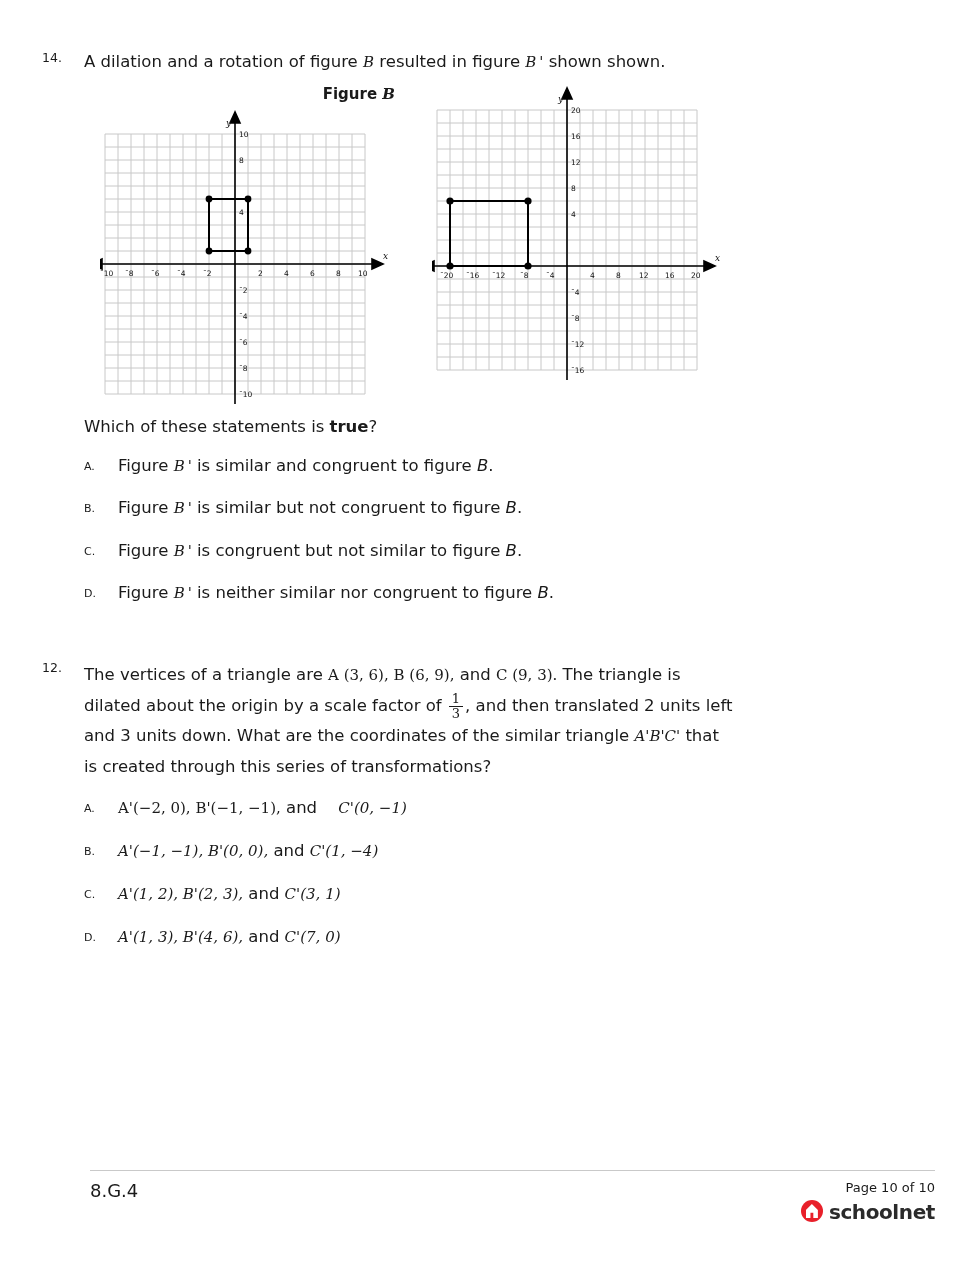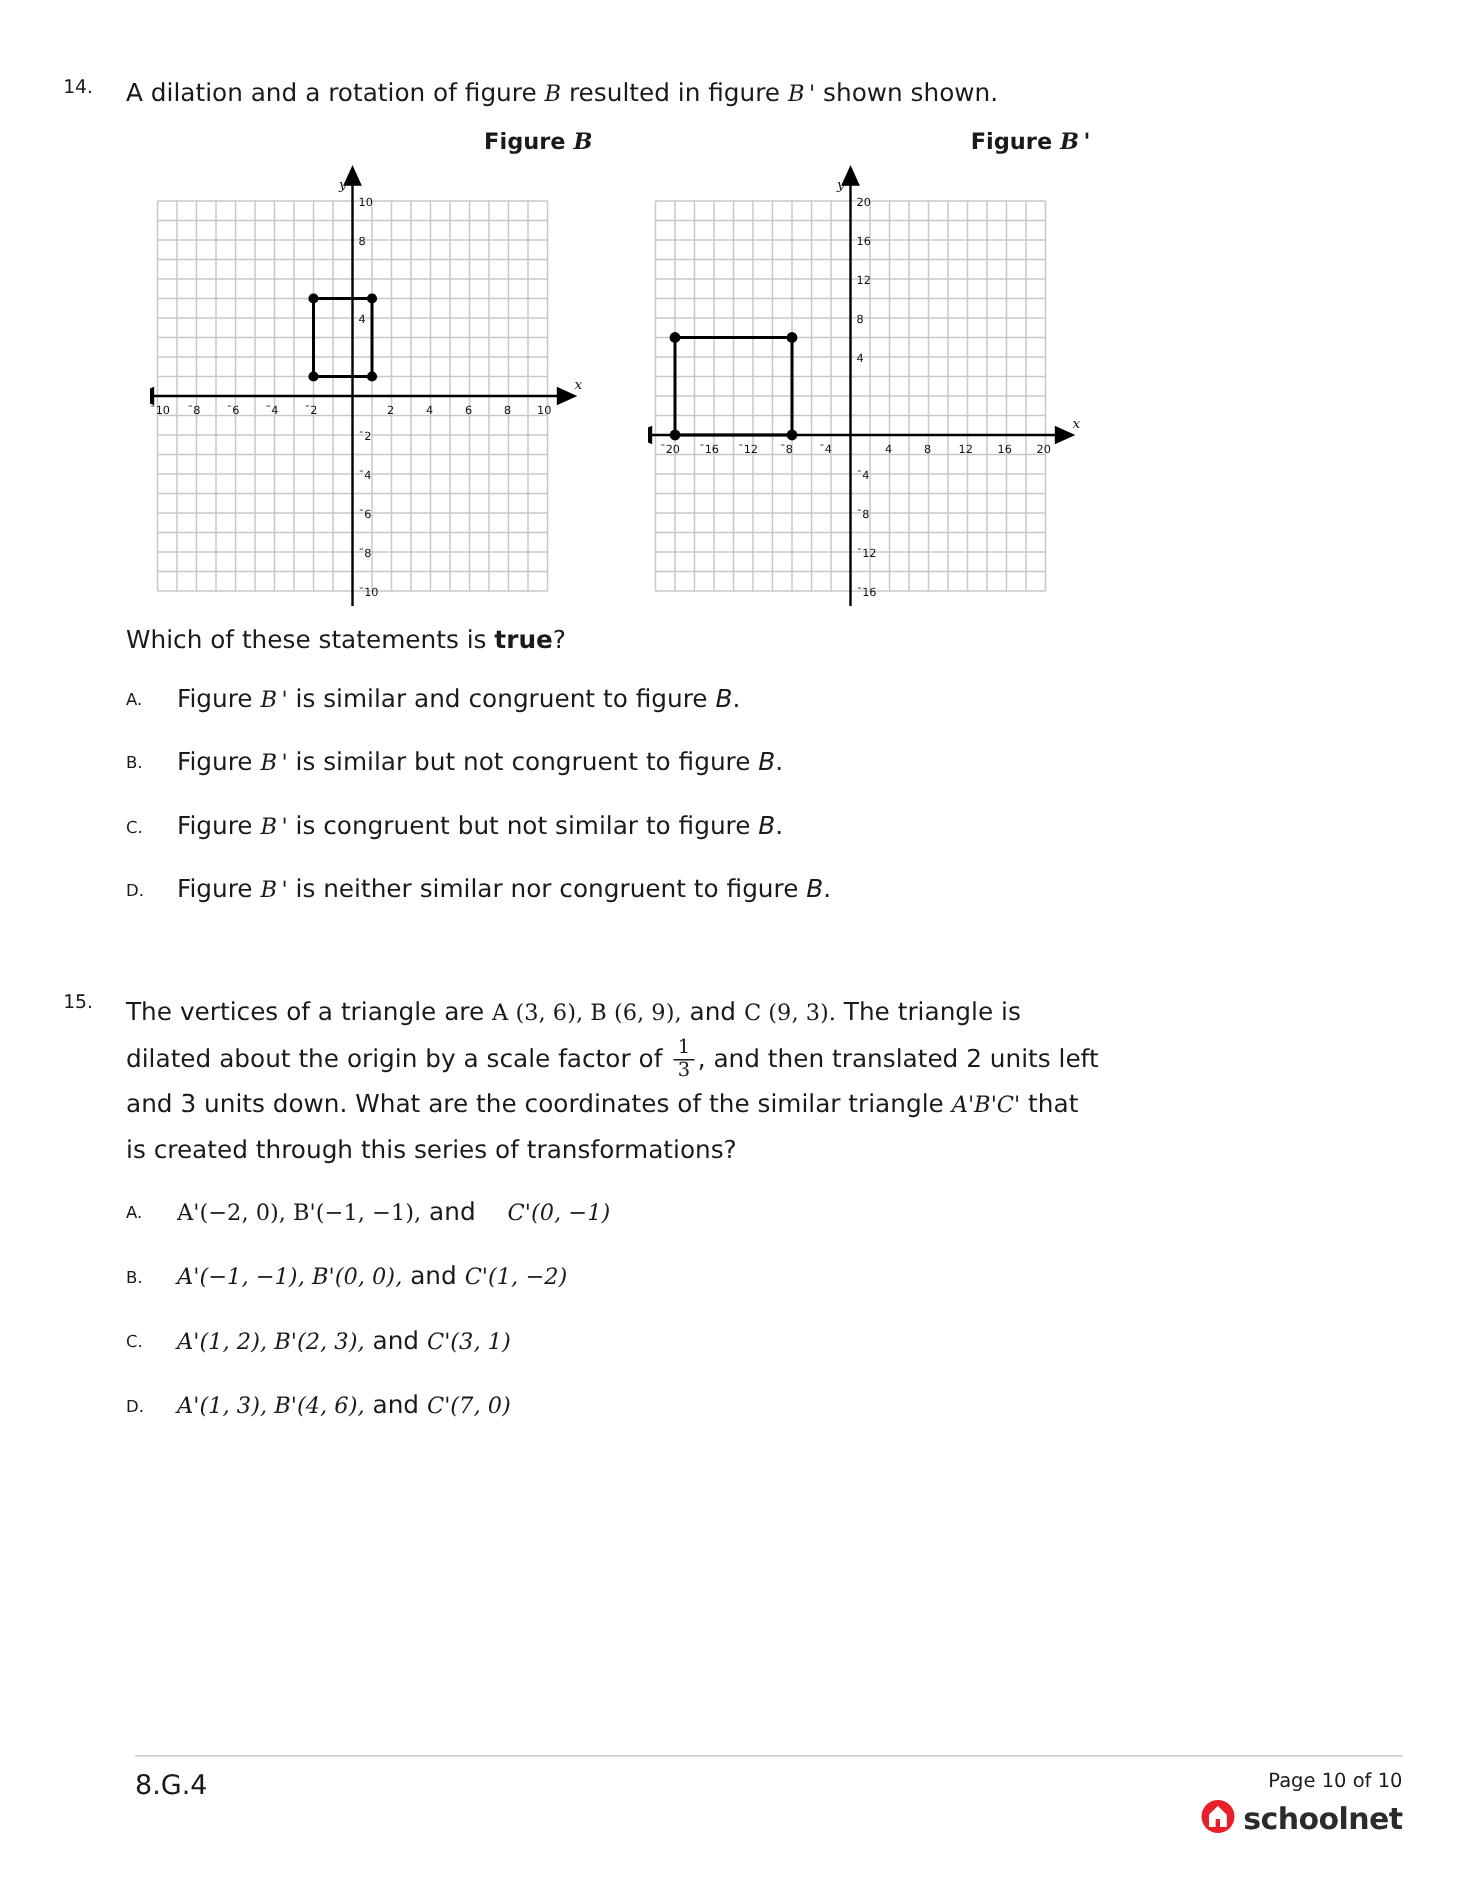--- a/index.html
+++ b/index.html
@@ -252,23 +252,20 @@
         </g>
         <g font-family="DejaVu Serif, serif" font-style="italic" font-size="9" fill="#111">
           <text x="283" y="150">x</text>
           <text x="126" y="17">y</text>
         </g>
       </svg>
     </div>
   </div>
 
   <div class="fig-wrap" style="left:432px; top:85px; width:295px;">
-    <div class="fig-title">
-      <span>Figure </span><span class="it">B '</span>
-    </div>
     <div class="grid-box">
       <svg width="295" height="295" viewBox="0 0 295 295" xmlns="http://www.w3.org/2000/svg">
         <g stroke="#c8c8c8" stroke-width="1">
           <line x1="5" y1="25" x2="265" y2="25"></line>
           <line x1="5" y1="38" x2="265" y2="38"></line>
           <line x1="5" y1="51" x2="265" y2="51"></line>
           <line x1="5" y1="64" x2="265" y2="64"></line>
           <line x1="5" y1="77" x2="265" y2="77"></line>
           <line x1="5" y1="90" x2="265" y2="90"></line>
           <line x1="5" y1="103" x2="265" y2="103"></line>
@@ -376,34 +373,34 @@
     <span class="letter">C.</span>
     <span class="ctext"><span>Figure </span><span class="mathv">B '</span><span> is congruent but not similar to figure </span><span class="ital">B</span><span>.</span></span>
   </div>
 
   <div class="choice" style="top:583px;">
     <span class="letter">D.</span>
     <span class="ctext"><span>Figure </span><span class="mathv">B '</span><span> is neither similar nor congruent to figure </span><span class="ital">B</span><span>.</span></span>
   </div>
 
   <div class="question" style="top:660px;">
-    <div class="q-num">15.</div>
+    <div class="q-num">12.</div>
     <div class="q-stem" style="left:84px; width:650px; line-height:1.85;">
       <span>The vertices of a triangle are </span><span class="mathvr">A (3, 6), B (6, 9),</span><span> and </span><span class="mathvr">C (9, 3).</span><span> The triangle is dilated about the origin by a scale factor of </span><span style="display:inline-block; vertical-align:middle; text-align:center; font-family:'DejaVu Serif',serif; font-size:13px; line-height:1.05; margin:0 2px;"><span style="display:block; border-bottom:1px solid #1a1a1a; padding:0 3px;">1</span><span style="display:block; padding:0 3px;">3</span></span><span>, and then translated 2 units left and 3 units down. What are the coordinates of the similar triangle </span><span class="mathvr" style="font-style:italic;">A'B'C'</span><span> that is created through this series of transformations?</span>
     </div>
   </div>
 
   <div class="choice" style="top:798px;">
     <span class="letter">A.</span>
     <span class="ctext"><span class="mathvr" style="">A'(−2, 0), B'(−1, −1),</span><span> and </span><span class="mathvr" style="font-style:italic;margin-left:16px;">C'(0, −1)</span></span>
   </div>
 
   <div class="choice" style="top:841px;">
     <span class="letter">B.</span>
-    <span class="ctext"><span class="mathvr" style="font-style:italic;">A'(−1, −1), B'(0, 0),</span><span> and </span><span class="mathvr" style="font-style:italic;">C'(1, −2)</span></span>
+    <span class="ctext"><span class="mathvr" style="font-style:italic;">A'(−1, −1), B'(0, 0),</span><span> and </span><span class="mathvr" style="font-style:italic;">C'(1, −4)</span></span>
   </div>
 
   <div class="choice" style="top:884px;">
     <span class="letter">C.</span>
     <span class="ctext"><span class="mathvr" style="font-style:italic;">A'(1, 2), B'(2, 3),</span><span> and </span><span class="mathvr" style="font-style:italic;">C'(3, 1)</span></span>
   </div>
 
   <div class="choice" style="top:927px;">
     <span class="letter">D.</span>
     <span class="ctext"><span class="mathvr" style="font-style:italic;">A'(1, 3), B'(4, 6),</span><span> and </span><span class="mathvr" style="font-style:italic;">C'(7, 0)</span></span>

